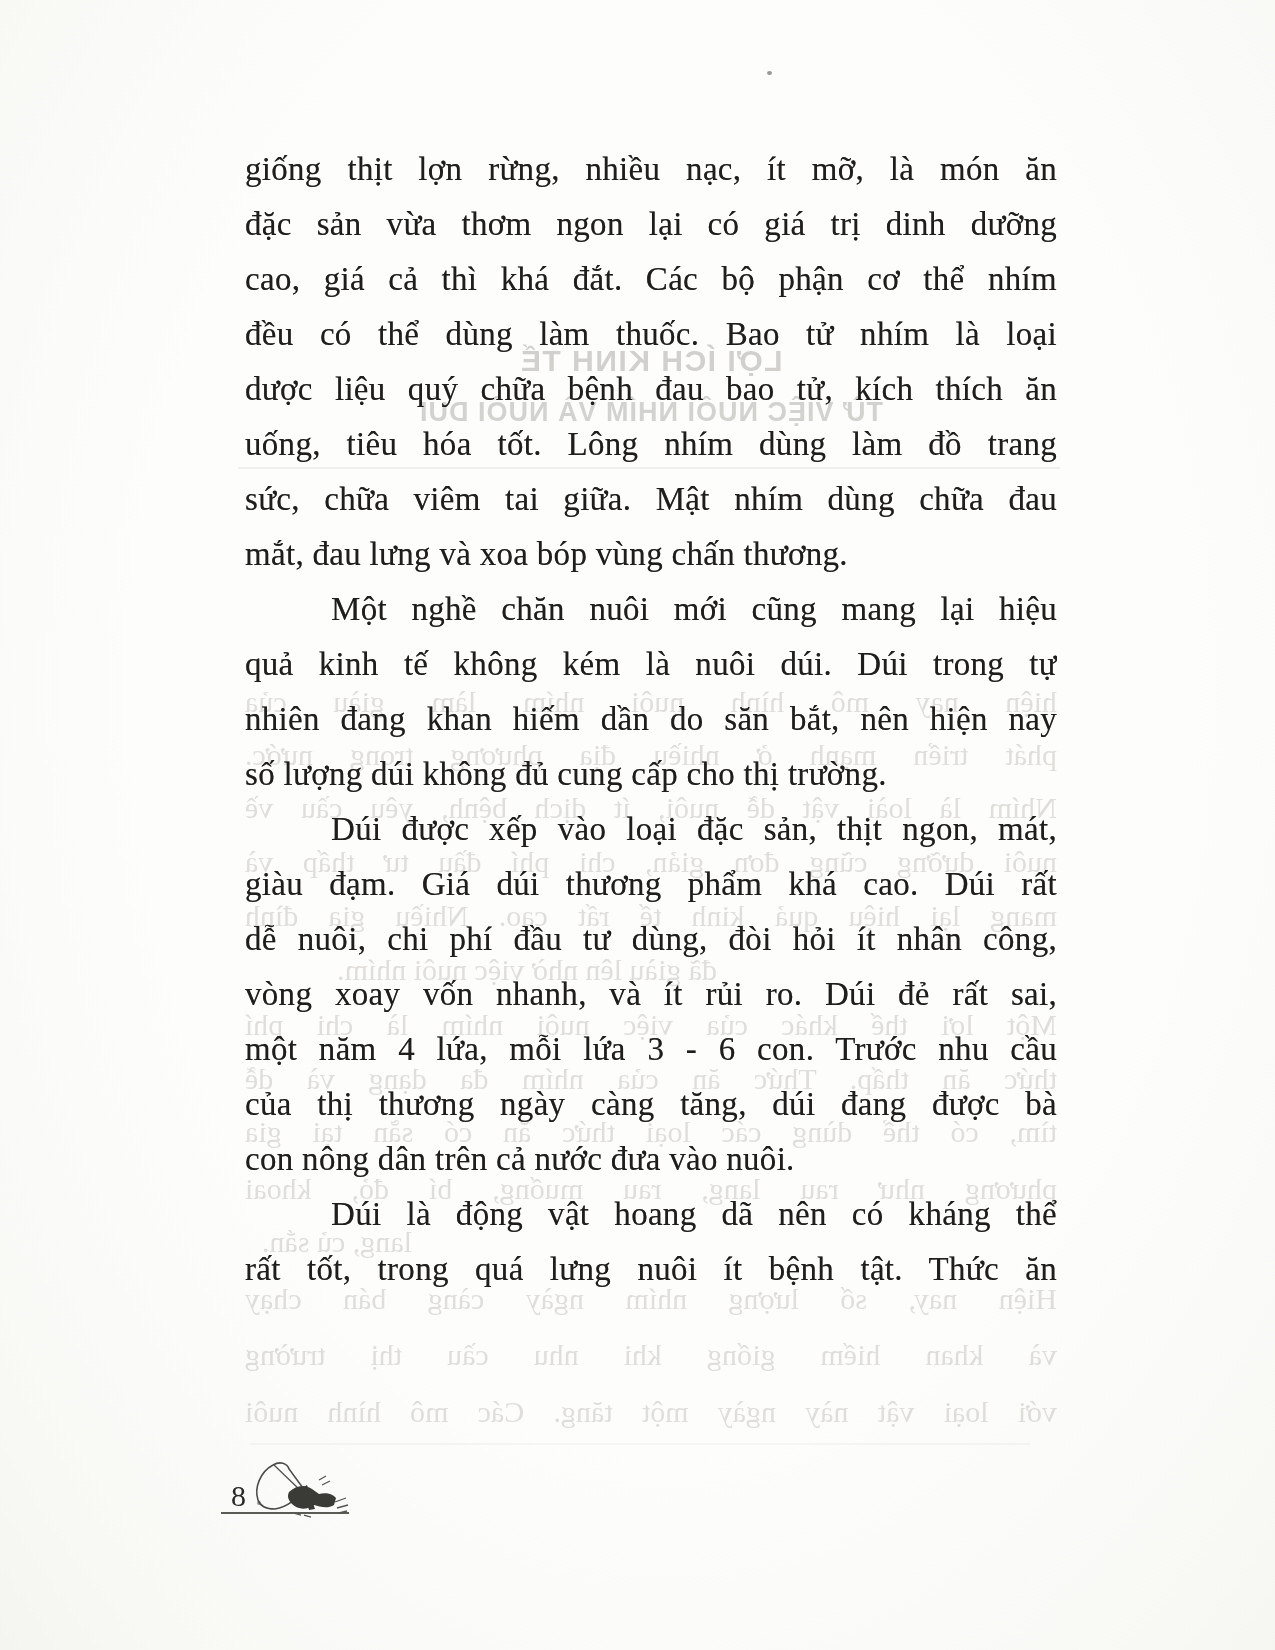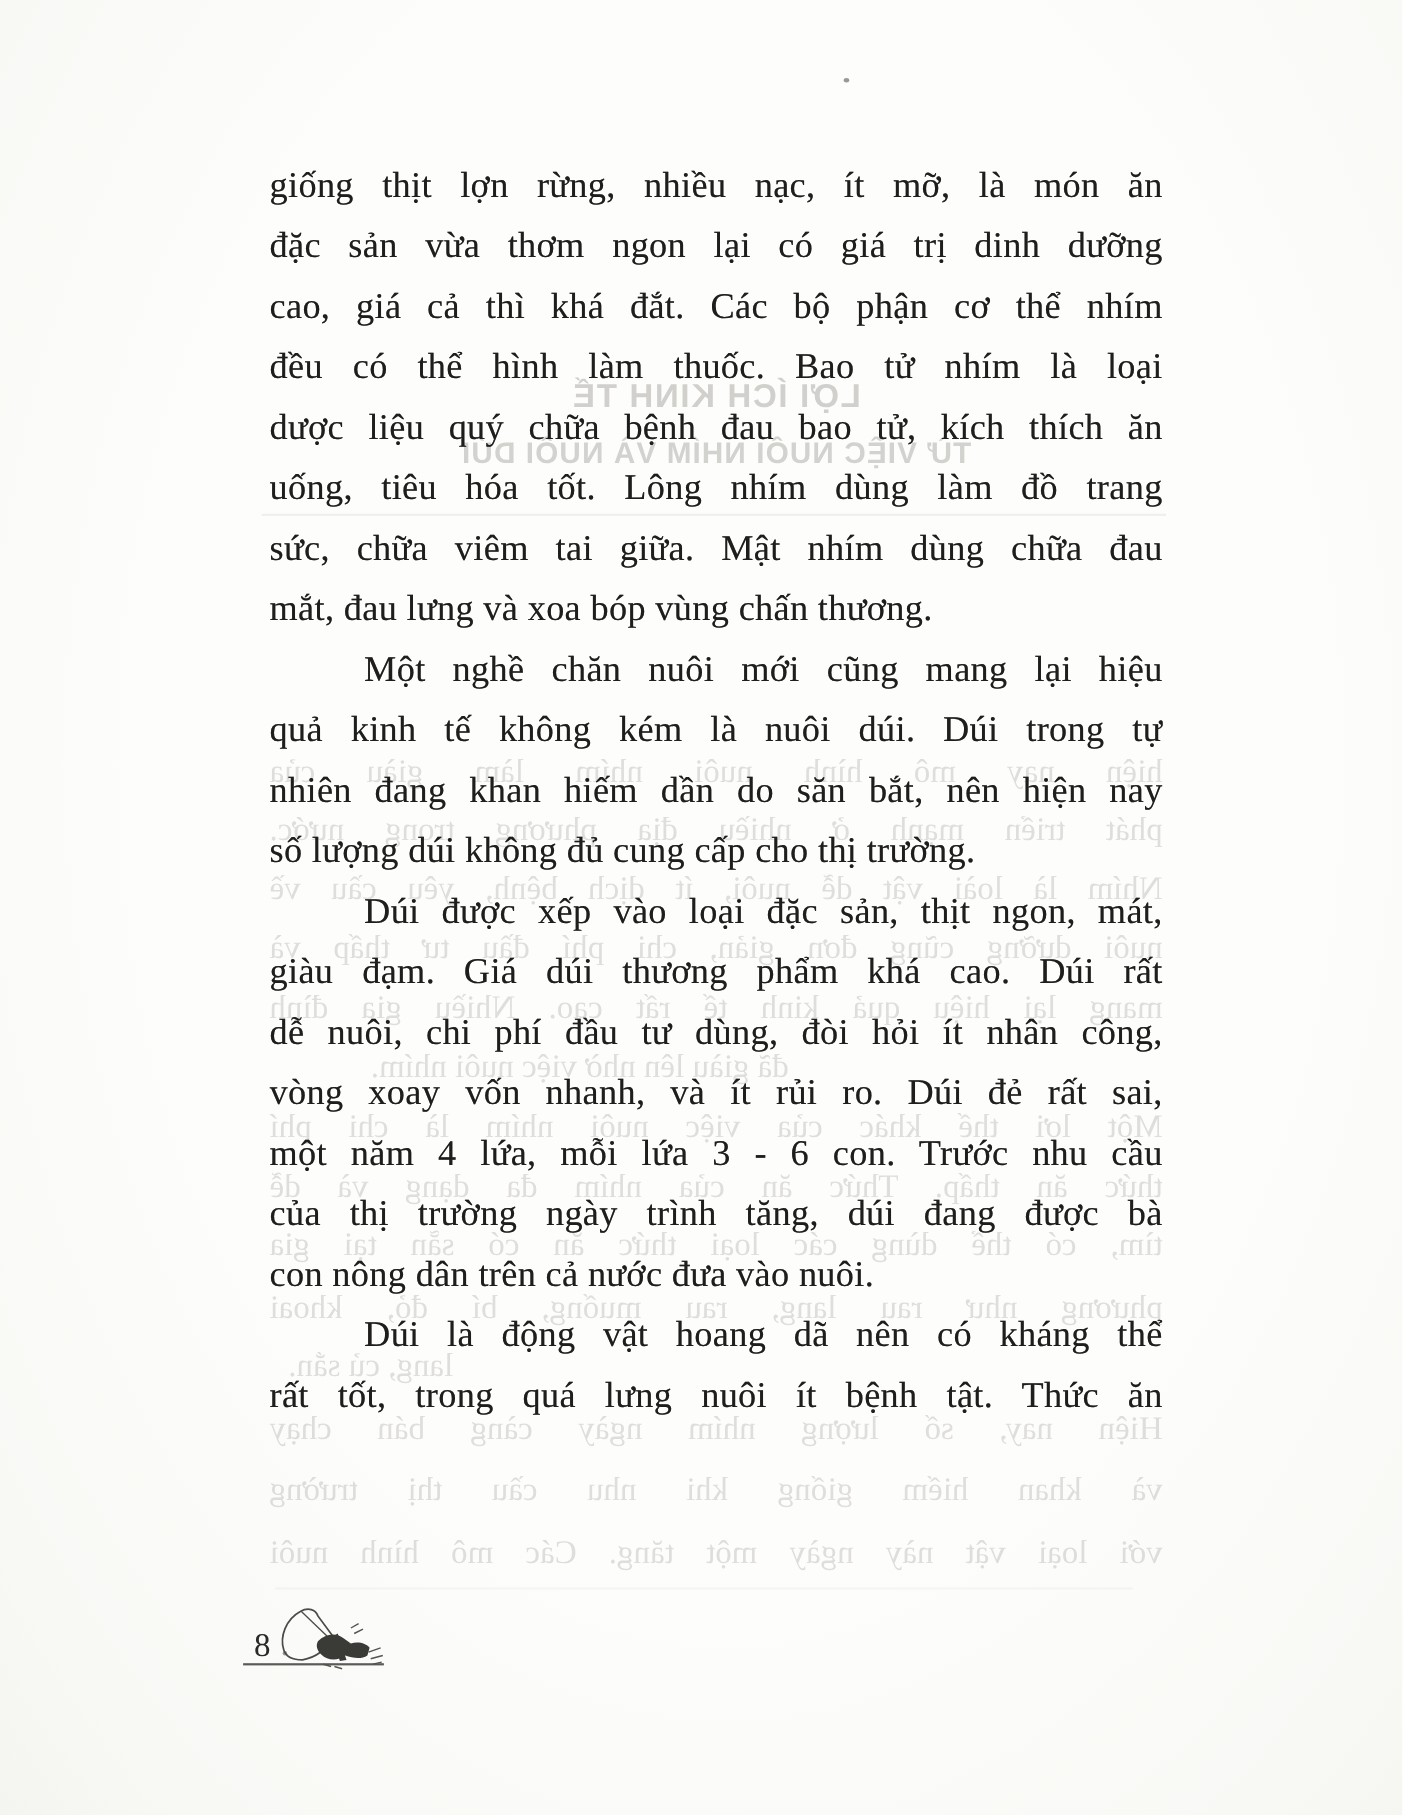--- a/index.html
+++ b/index.html
@@ -137,35 +137,35 @@
   <div class="bleed bleed-line" style="top:1169px">phương như rau lang, rau muống, bí đỏ, khoai</div>
   <div class="bleed bleed-line b-pad645" style="top:1222px">lang, củ sắn.</div>
   <div class="bleed bleed-line" style="top:1279px">Hiện nay, số lượng nhím ngày càng bán chạy</div>
   <div class="bleed bleed-line" style="top:1335px">và khan hiếm giống khi nhu cầu thị trường</div>
   <div class="bleed bleed-line" style="top:1392px">với loại vật này ngày một tăng. Các mô hình nuôi</div>
 
   <div class="textblock">
     <div class="line">giống thịt lợn rừng, nhiều nạc, ít mỡ, là món ăn</div>
     <div class="line">đặc sản vừa thơm ngon lại có giá trị dinh dưỡng</div>
     <div class="line">cao, giá cả thì khá đắt. Các bộ phận cơ thể nhím</div>
-    <div class="line">đều có thể hình làm thuốc.  Bao tử nhím là loại</div>
+    <div class="line">đều có thể dùng làm thuốc.  Bao tử nhím là loại</div>
     <div class="line">dược liệu quý chữa bệnh đau bao tử, kích thích ăn</div>
     <div class="line">uống, tiêu hóa tốt. Lông nhím dùng làm đồ trang</div>
     <div class="line">sức, chữa viêm tai giữa. Mật nhím dùng chữa đau</div>
     <div class="line plast">mắt, đau lưng và xoa bóp vùng chấn thương.</div>
     <div class="line indent">Một nghề chăn nuôi mới cũng mang lại hiệu</div>
     <div class="line">quả kinh tế không kém là nuôi dúi. Dúi trong tự</div>
     <div class="line">nhiên đang khan hiếm dần do săn bắt, nên hiện nay</div>
     <div class="line plast">số lượng dúi không đủ cung cấp cho thị trường.</div>
     <div class="line indent">Dúi được xếp vào loại đặc sản, thịt ngon, mát,</div>
     <div class="line">giàu đạm. Giá dúi thương phẩm khá cao. Dúi rất</div>
     <div class="line">dễ nuôi, chi phí đầu tư dùng, đòi hỏi ít nhân công,</div>
     <div class="line">vòng xoay vốn nhanh, và ít rủi ro. Dúi đẻ rất sai,</div>
     <div class="line">một năm 4 lứa, mỗi lứa 3 - 6 con. Trước nhu cầu</div>
-    <div class="line">của thị trường ngày trình tăng, dúi đang được bà</div>
+    <div class="line">của thị thương ngày càng tăng, dúi đang được bà</div>
     <div class="line plast">con nông dân trên cả nước đưa vào nuôi.</div>
     <div class="line indent">Dúi là động vật hoang dã nên có kháng thể</div>
     <div class="line">rất tốt, trong quá lưng nuôi ít bệnh tật. Thức ăn</div>
   </div>
 
   <div class="streak" style="left:238px; top:467px; width:822px;"></div>
   <div class="streak" style="left:250px; top:1443px; width:780px; background:rgba(60,60,55,0.045);"></div>
   <div class="speck" style="left:767px; top:71px; width:5px; height:4px;"></div>
   <div class="speck" style="left:257px; top:1501px; width:4px; height:4px;"></div>
 

